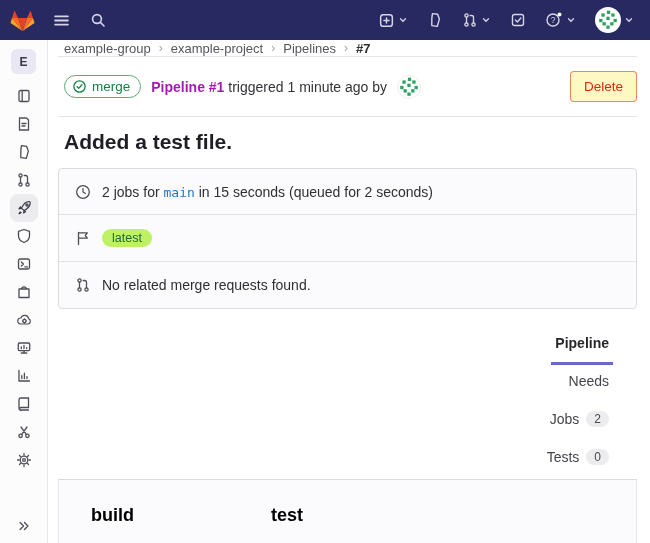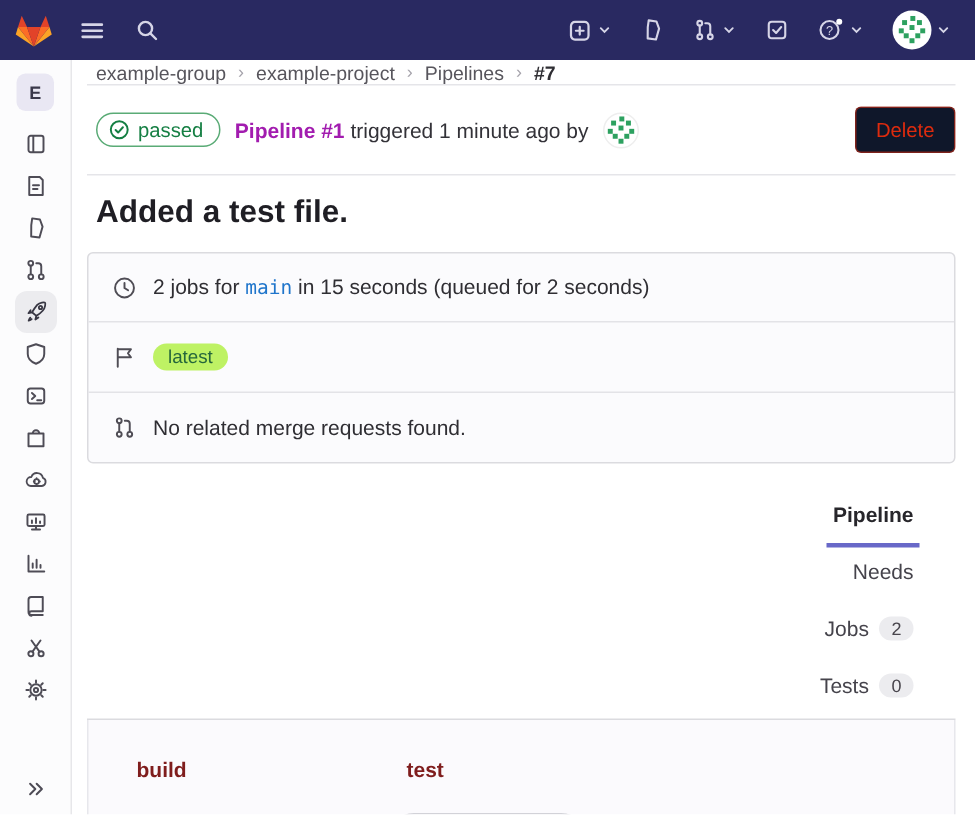--- a/index.html
+++ b/index.html
@@ -28,21 +28,21 @@
   .breadcrumb { height:17px; display:flex; align-items:center; gap:8px; font-size:13px; color:#57555c; border-bottom:1px solid #e5e5e9; padding-left:6px; }
   .crumb { cursor:pointer; }
   .crumb-sep { color:#a5a3ab; font-size:12px; }
   .crumb-current { color:#2f2e33; font-weight:600; }
 
   
   .statusrow { display:flex; align-items:center; gap:10px; padding:14px 0 14px 6px; border-bottom:1px solid #e5e5e9; font-size:14px; }
   .ci-badge { display:inline-flex; align-items:center; gap:5px; border:1px solid #5aab76; color:#157f43; border-radius:14px; padding:3px 10px 3px 7px; font-size:13.5px; background:#fff; }
   .b { font-weight:bold; color:#a21caf; }
   .mini-avatar { width:24px; height:24px; border-radius:50%; overflow:hidden; display:inline-flex; background:#fff; border:1px solid #eee; }
-  .delete-btn { margin-left:auto; background:#0f172a; color:#dd2b0e; border:1px solid rgba(221,43,14,.55); border-radius:4px; padding:7px 13px; font-size:13.5px; cursor:pointer; }
+  .delete-btn { margin-left:auto; background:#fef9c3; color:#dd2b0e; border:1px solid rgba(221,43,14,.55); border-radius:4px; padding:7px 13px; font-size:13.5px; cursor:pointer; }
 
   
   .commit-title { font-size:21px; font-weight:bold; color:#1f1e24; padding:13px 0 14px 6px; }
 
   
   .infobox { border:1px solid #dbdbdf; border-radius:4px; background:#fbfbfd; }
   .info-row { display:flex; align-items:center; gap:11px; padding:14px 16px; font-size:14px; color:#2f2e33; border-bottom:1px solid #e3e3e7; min-height:46px; }
   .info-row:last-child { border-bottom:none; }
   .info-ic { color:#4f4d55; display:inline-flex; flex:none; }
   .mono-link { font-family:"DejaVu Sans Mono", monospace; font-size:13px; color:#1f75cb; text-decoration:none; cursor:pointer; }
@@ -51,21 +51,21 @@
 
   
   .tabs { display:flex; align-items:flex-end; margin-top:18px; border-bottom:1px solid #dbdbdf; padding-left:6px;flex-direction:column; }
   .tab { display:inline-flex; align-items:center; gap:7px; padding:8px 4px 11px; margin-right:24px; font-size:14px; color:#45434b; border-bottom:3px solid transparent; cursor:pointer; background:none; border-top:none; border-left:none; border-right:none; }
   .tab.active { color:#27262b; font-weight:bold; border-bottom-color:#6868c8; }
   .count-pill { background:#ececef; color:#49464d; border-radius:10px; padding:1px 8px; font-size:12px; font-weight:normal; }
 
   
   .graph { background:#fbfafd; border-left:1px solid #e7e7ec; border-right:1px solid #e7e7ec; height:120px; padding:25px 20px; display:flex; }
   .stage { width:180px; }
-  .stage-title { font-size:14px; font-weight:bold; color:#7f1d1d; margin-left:12px; }
+  .stage-title { font-size:18px; font-weight:bold; color:#000000; margin-left:12px; }
   .job-pill { margin-top:21px; display:inline-flex; align-items:center; background:#fff; border:1px solid #d2d2d8; border-radius:17px; padding:4px 5px; cursor:pointer; }
   .job-status { width:22px; height:22px; border-radius:50%; border:2px solid #108548; display:inline-flex; align-items:center; justify-content:center; color:#108548; background:#fff; flex:none; }
   .job-name { font-size:13px; color:#26252b; margin:0 10px; }
   .retry-btn { width:24px; height:24px; border-radius:50%; border:1px solid #d2d2d8; background:#fff; color:#3a383f; display:inline-flex; align-items:center; justify-content:center; cursor:pointer; flex:none; }
 </style>
 </head>
 <body>
 
 <header class="topbar">
   <div class="tb-left">
@@ -268,21 +268,21 @@
       <span class="crumb-sep">›</span>
       <span class="crumb-current">#7</span>
     </div>
 
     <div class="statusrow">
       <span class="ci-badge">
         <svg width="15" height="15" viewBox="0 0 16 16" fill="none" stroke="#157f43" stroke-width="1.4" stroke-linecap="round" stroke-linejoin="round">
             <circle cx="8" cy="8" r="6"></circle>
             <path d="M5.4 8.2l1.8 1.8 3.4-3.8"></path>
           </svg>
-        <span>passed</span>
+        <span>merge</span>
       </span>
       <span>
         <span class="b">Pipeline #1</span>
         <span>triggered 1 minute ago by</span>
       </span>
       <span class="mini-avatar">
         <svg width="22" height="22" viewBox="0 0 20 20">
             <g fill="#2da160">
               <rect x="9" y="1.5" width="3" height="3"></rect>
               <rect x="4" y="4" width="3" height="3"></rect>

